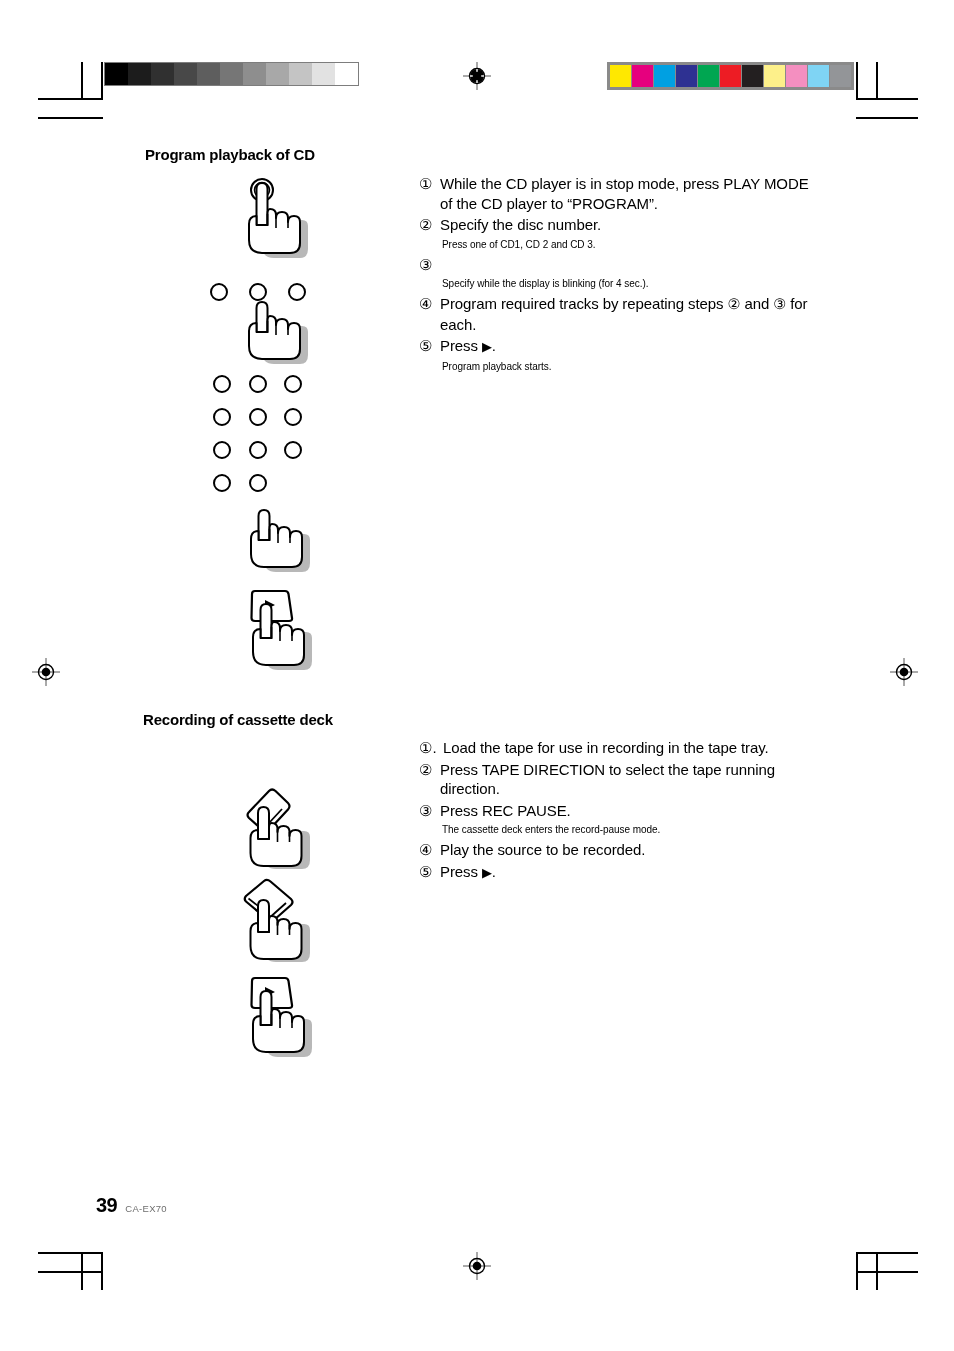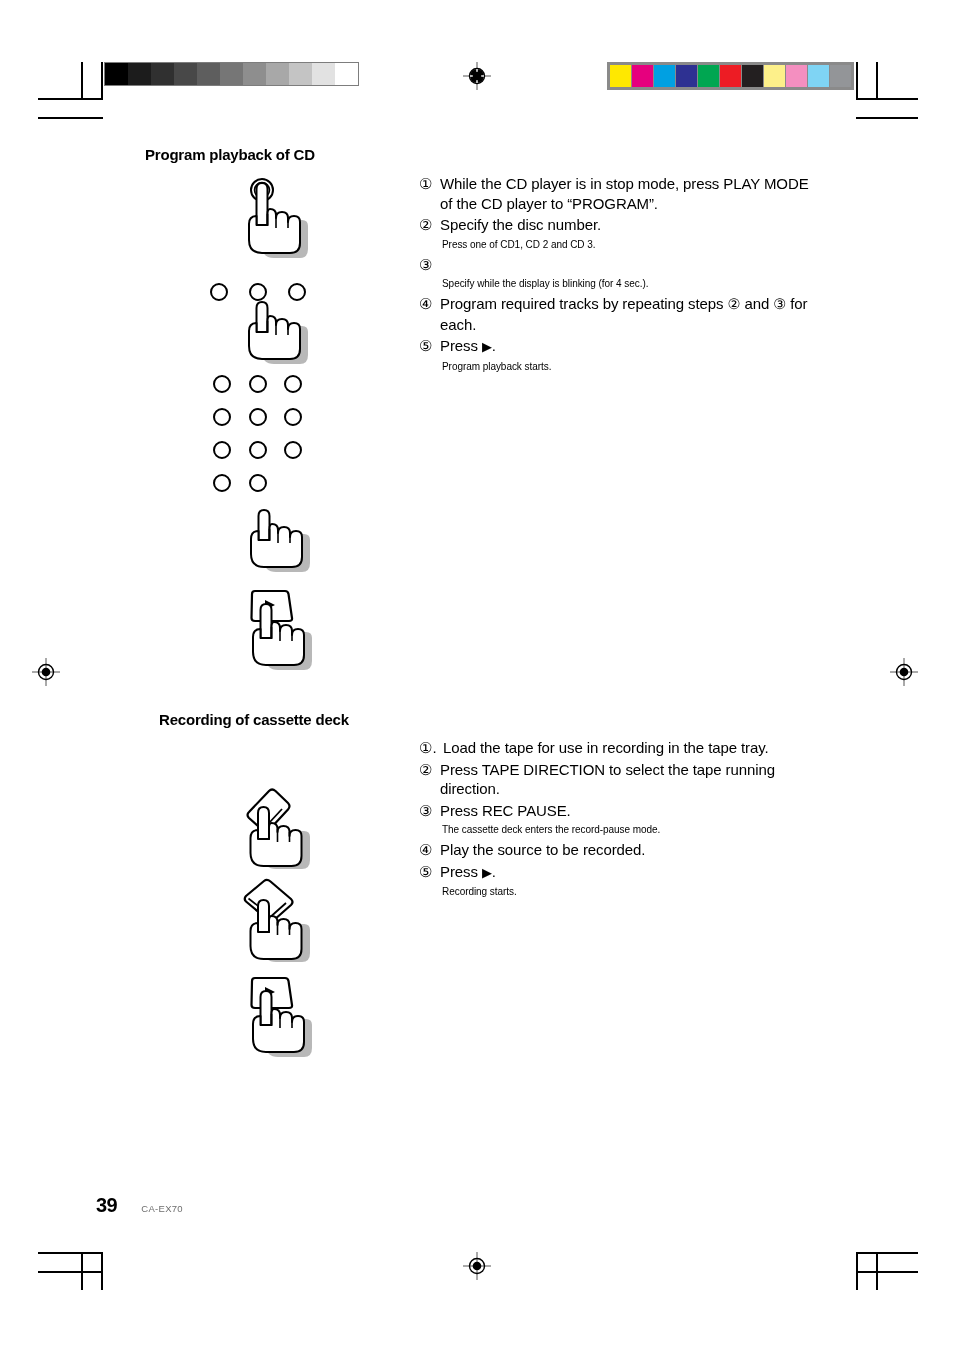--- a/index.html
+++ b/index.html
@@ -111,21 +111,21 @@
   
   .footer { position: absolute; display: flex; align-items: baseline; }
   .page-no {
     font-size: 20px;
     font-weight: bold;
     letter-spacing: -0.5px;
   }
   .model-no {
     font-size: 9.5px;
     color: #6e6e6e;
-    margin-left: 24px;
+    margin-left: 8px;
     letter-spacing: 0.3px;
   }
 </style>
 </head>
 <body>
 
 <div id="page">
 
   <div>
     <div class="crop-line" style="left:38px;  top:98px;  width:65px; height:2px;"></div>
@@ -384,21 +384,21 @@
         <div class="step-num">④</div>
         <div class="step-text">Program required tracks by repeating steps <span class="circ">②</span> and <span class="circ">③</span> for each.</div>
       </div>
       <div class="step">
         <div class="step-num">⑤</div>
         <div class="step-text">Press <span class="play-tri">▶</span>.</div>
       </div>
       <div class="step-note">Program playback starts.</div>
     </div>
 
-  <div class="section-heading" style="left:159px; top:711px;">Recording of cassette deck</div>
+  <div class="section-heading" style="left:143px; top:711px;">Recording of cassette deck</div>
 
   <div class="illus" style="left:236px; top:785px;">
     <svg width="84" height="92" viewBox="0 0 84 92">
       <path d="M28 46 L28 72 Q28 84 40 84 L66 84 Q74 84 74 75 L74 52 Q74 46 68 46 Z" fill="#b8b8b8"></path>
 
       <path d="M13 27 L33 6 Q36 3 39.5 6 L52 18 Q55 21 52 24.5 L33 45 Q30 48 26.5 45 L13 33 Q10 30 13 27 Z" fill="#fff" stroke="#000" stroke-width="2.2" stroke-linejoin="round"></path>
       <path d="M26.5 45 L46 24" fill="none" stroke="#000" stroke-width="1.8"></path>
 
       <path d="M22 28 Q22 22 27.5 22 Q33 22 33 28 L33 54 L22 54 Z" fill="#fff" stroke="#000" stroke-width="2" stroke-linejoin="round"></path>
 
@@ -502,21 +502,20 @@
       </div>
       <div class="step-note">The cassette deck enters the record-pause mode.</div>
       <div class="step">
         <div class="step-num">④</div>
         <div class="step-text">Play the source to be recorded.</div>
       </div>
       <div class="step">
         <div class="step-num">⑤</div>
         <div class="step-text">Press <span class="play-tri">▶</span>.</div>
       </div>
-      <div class="step-note">Recording starts.</div>
     </div>
 
   <div class="footer" style="left:96px; top:1194px;">
     <span class="page-no">39</span>
     <span class="model-no">CA-EX70</span>
   </div>
 
 </div>
 
 </body></html>

